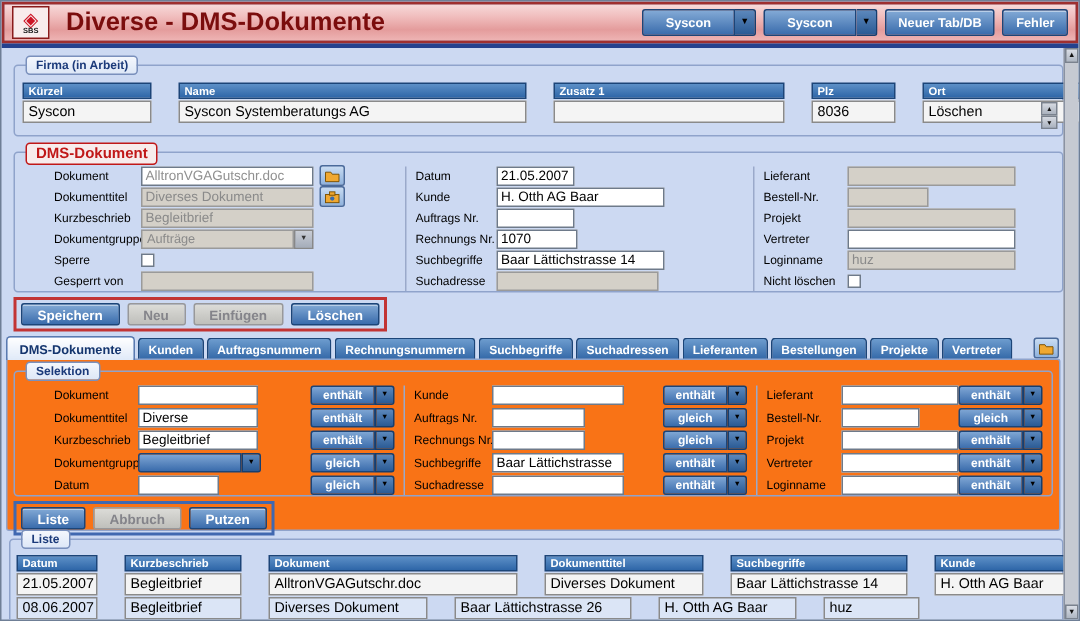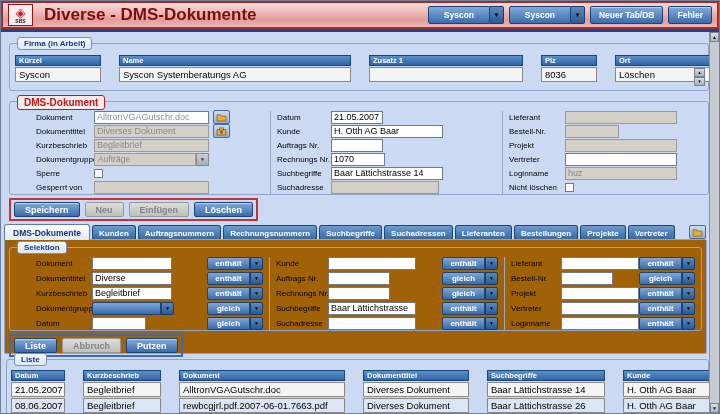--- a/index.html
+++ b/index.html
@@ -95,21 +95,21 @@
   .tab { height:15px; margin-right:2px; padding:0 6px; display:flex; align-items:center;
     background:linear-gradient(180deg,#6d9cce,#3166a6); border:1px solid #1c4578; border-bottom:none;
     border-radius:3px 3px 0 0; color:#fff; font-size:8px; font-weight:bold; cursor:pointer; white-space:nowrap; }
   .tab.active { height:16px; background:linear-gradient(180deg,#ffffff,#dfe9f8); color:#14356e;
     border-color:#5a7ab0; font-size:8.5px; padding:0 8px; position:relative; z-index:3; }
   .tab-folder-btn { position:absolute; top:224px; right:13px; width:17px; height:14px; padding:0;
     background:linear-gradient(#c9dcf2,#8fb2dc); border:1px solid #4a6a9a; border-radius:2px;
     display:inline-flex; align-items:center; justify-content:center; cursor:pointer; }
 
   .tabpanel { position:absolute; top:238px; left:3px; right:12px; height:115px;
-    border:1px solid #8fa3cb; border-radius:0 2px 2px 2px; background:#a16207; }
+    border:1px solid #8fa3cb; border-radius:0 2px 2px 2px; background:#f97316; }
 
   
   .vsb { position:absolute; top:31px; right:0; bottom:0; width:10px; background:#c6cad2;
     border-left:1px solid #8a92a2; }
   .vsb-btn { position:absolute; left:0; right:0; height:10px; background:linear-gradient(#dadee6,#aeb6c2);
     border:1px solid #7a828e; text-align:center; font-size:5px; line-height:8px; color:#111; cursor:pointer; }
   .vsb-btn.up { top:0; } .vsb-btn.down { bottom:0; }
 </style>
 </head>
 <body>
@@ -452,21 +452,20 @@
         <div class="gtd" style="width:78px">Begleitbrief</div>
         <div class="gtd" style="width:166px">AlltronVGAGutschr.doc</div>
         <div class="gtd" style="width:106px">Diverses Dokument</div>
         <div class="gtd" style="width:118px">Baar Lättichstrasse 14</div>
         <div class="gtd" style="width:92px">H. Otth AG Baar</div>
         <div class="gtd" style="width:64px">huz</div>
       </div>
       <div class="gtr row-alt">
         <div class="gtd" style="width:54px">08.06.2007</div>
         <div class="gtd" style="width:78px">Begleitbrief</div>
-        <div class="gtd" style="width:166px">rewbcgjrl.pdf.2007-06-01.7663.pdf</div>
         <div class="gtd" style="width:106px">Diverses Dokument</div>
         <div class="gtd" style="width:118px">Baar Lättichstrasse 26</div>
         <div class="gtd" style="width:92px">H. Otth AG Baar</div>
         <div class="gtd" style="width:64px">huz</div>
       </div>
 
     </div>
   </div>
 
   <div class="vsb">

